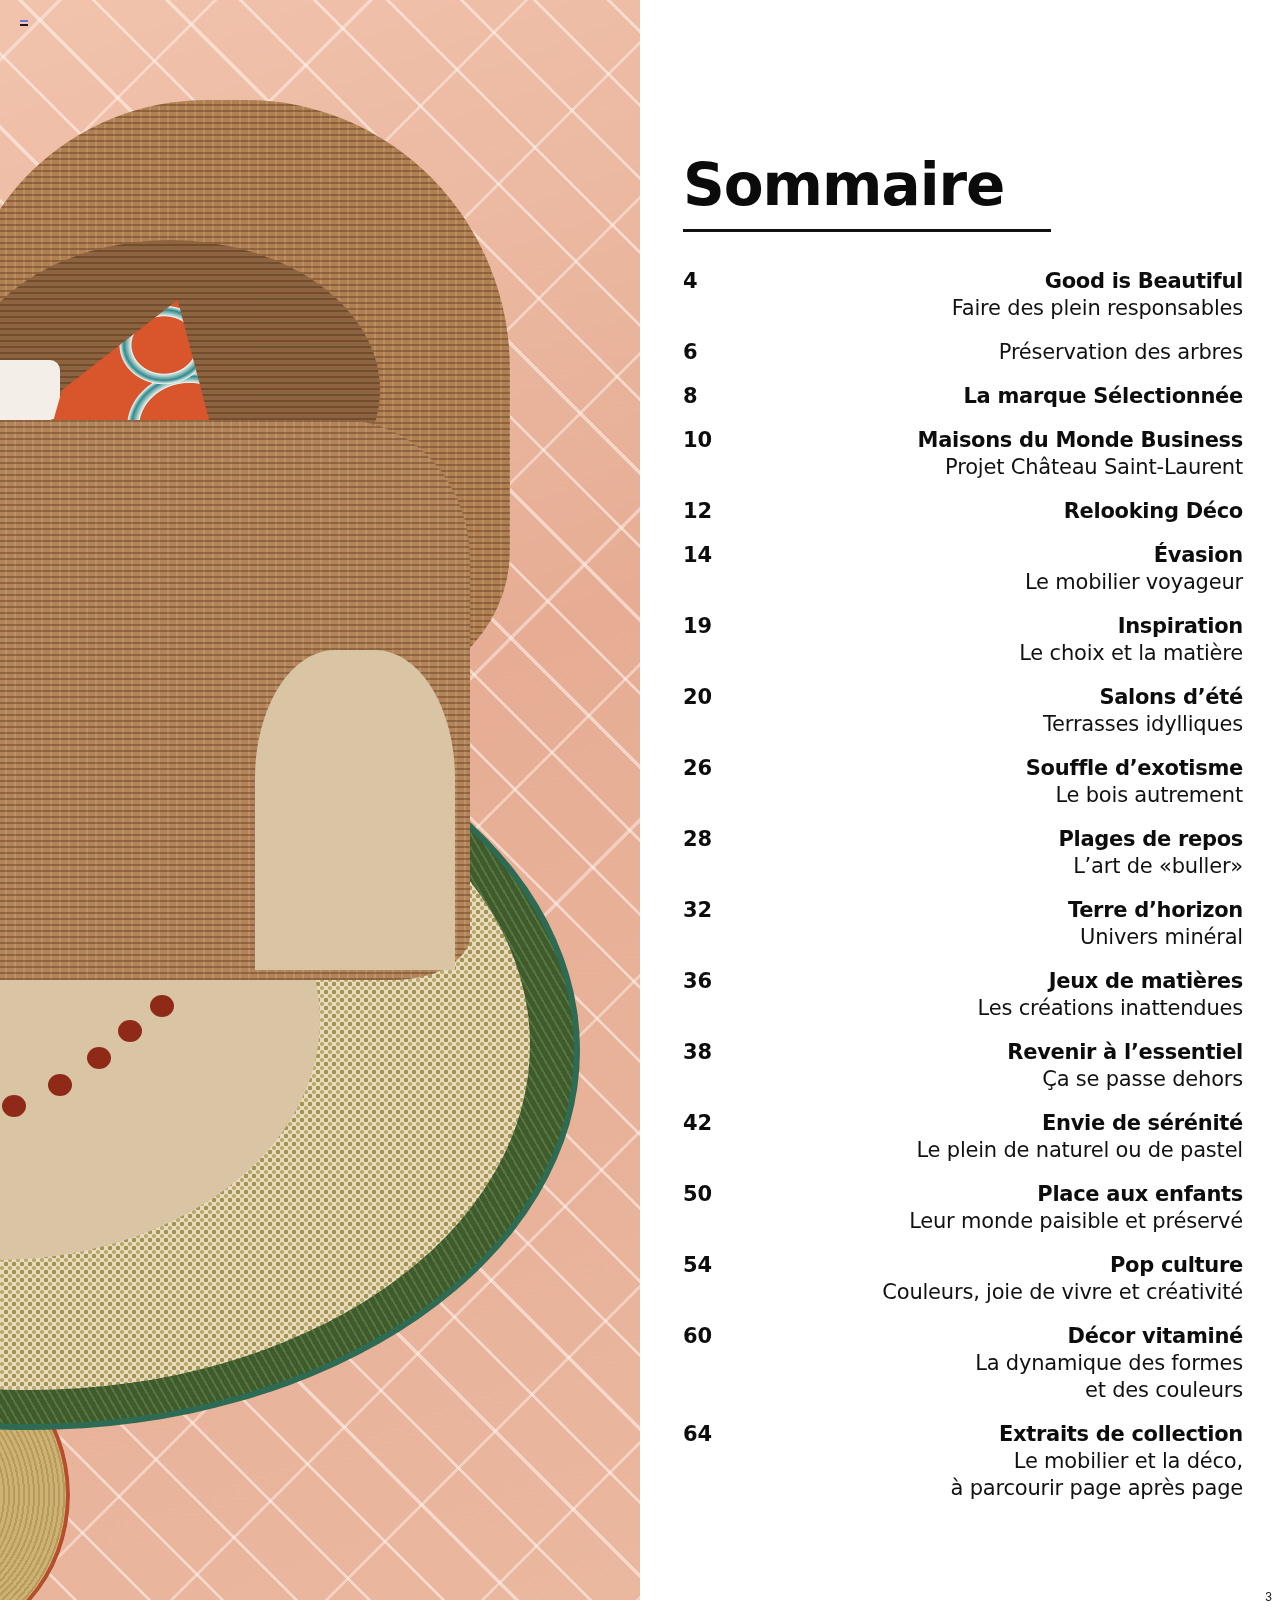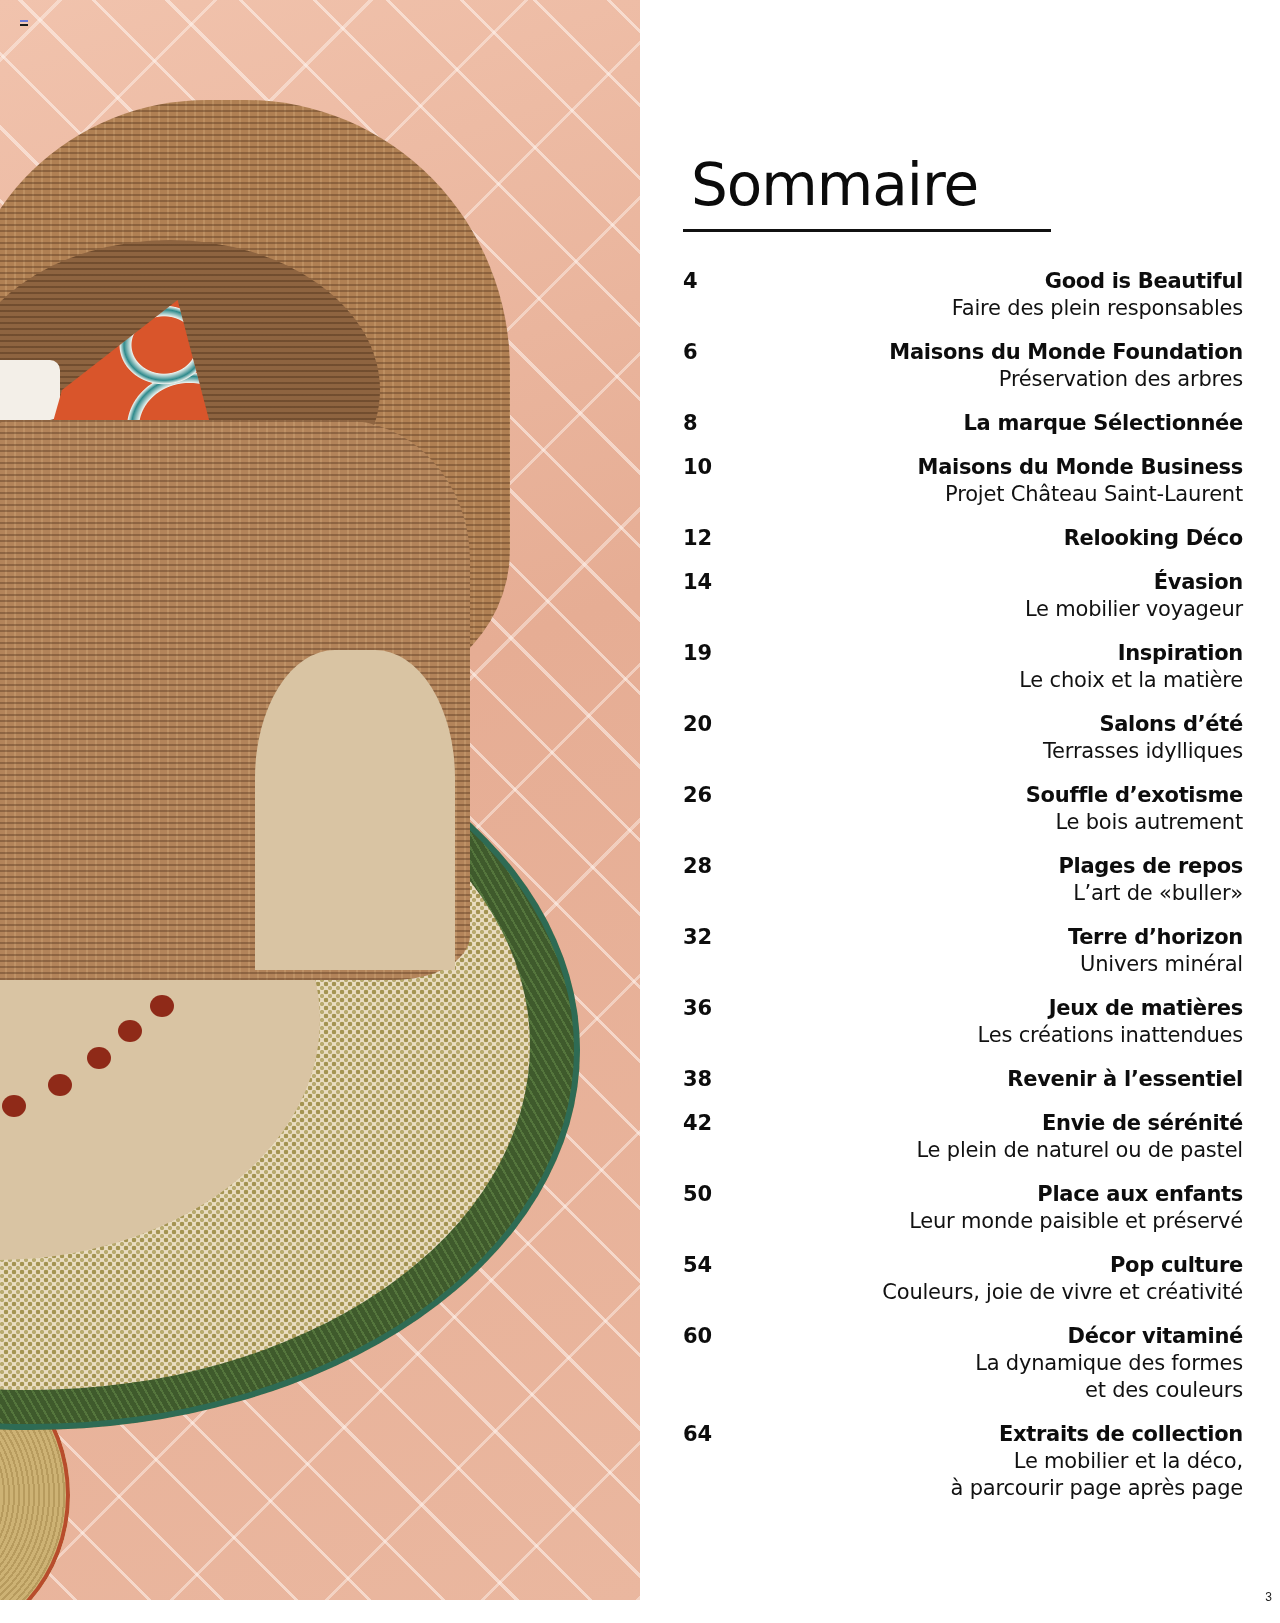--- a/index.html
+++ b/index.html
@@ -84,22 +84,22 @@
     clip-path: polygon(78% 0, 100% 95%, 0 100%, 10% 60%);
     background-image:
       radial-gradient(ellipse at 70% 30%, transparent 32px, #e8f0ec 33px, #2f8a8c 40px, #e8f0ec 44px, transparent 45px),
       radial-gradient(ellipse at 85% 85%, transparent 50px, #e8f0ec 51px, #2f8a8c 58px, #e8f0ec 62px, transparent 63px);
   }
   .logo-mark { position: absolute; left: 20px; top: 20px; width: 8px; height: 6px; }
   .logo-mark span { display: block; height: 2px; }
 
   .content { position: absolute; left: 683px; top: 0; width: 560px; }
   .title {
-    position: absolute; left: 8px; top: 150px;
-    font-family: "DejaVu Sans", sans-serif; font-weight: normal;
+    position: absolute; left: 0; top: 150px;
+    font-family: "DejaVu Sans", sans-serif; font-weight: bold;
     font-size: 58px; letter-spacing: -1px; line-height: 70px; color: #0b0b0b; text-align: center;
   }
   .title-rule { position: absolute; left: 0; top: 229px; width: 368px; height: 3px; background: #111; }
   .toc { position: absolute; left: 0; top: 268px; width: 560px; }
   .toc-item { display: flex; margin-bottom: 17px; }
   .toc-item .num {
     width: 57px; flex: none;
     font-family: "DejaVu Sans", sans-serif; font-weight: bold; font-size: 21px; line-height: 27px; color: #0d0d0d;
   }
   .toc-item .txt { flex: 1; text-align: right; }
@@ -149,21 +149,20 @@
       <div class="toc-item">
         <div class="num">4</div>
         <div class="txt">
           <div class="head">Good is Beautiful</div>
           <div class="sub">Faire des plein responsables</div>
         </div>
       </div>
       <div class="toc-item">
         <div class="num">6</div>
         <div class="txt">
-          <div class="head">Maisons du Monde Foundation</div>
           <div class="sub">Préservation des arbres</div>
         </div>
       </div>
       <div class="toc-item">
         <div class="num">8</div>
         <div class="txt">
           <div class="head">La marque Sélectionnée</div>
         </div>
       </div>
       <div class="toc-item">
@@ -225,20 +224,21 @@
         <div class="num">36</div>
         <div class="txt">
           <div class="head">Jeux de matières</div>
           <div class="sub">Les créations inattendues</div>
         </div>
       </div>
       <div class="toc-item">
         <div class="num">38</div>
         <div class="txt">
           <div class="head">Revenir à l’essentiel</div>
+          <div class="sub">Ça se passe dehors</div>
         </div>
       </div>
       <div class="toc-item">
         <div class="num">42</div>
         <div class="txt">
           <div class="head">Envie de sérénité</div>
           <div class="sub">Le plein de naturel ou de pastel</div>
         </div>
       </div>
       <div class="toc-item">

